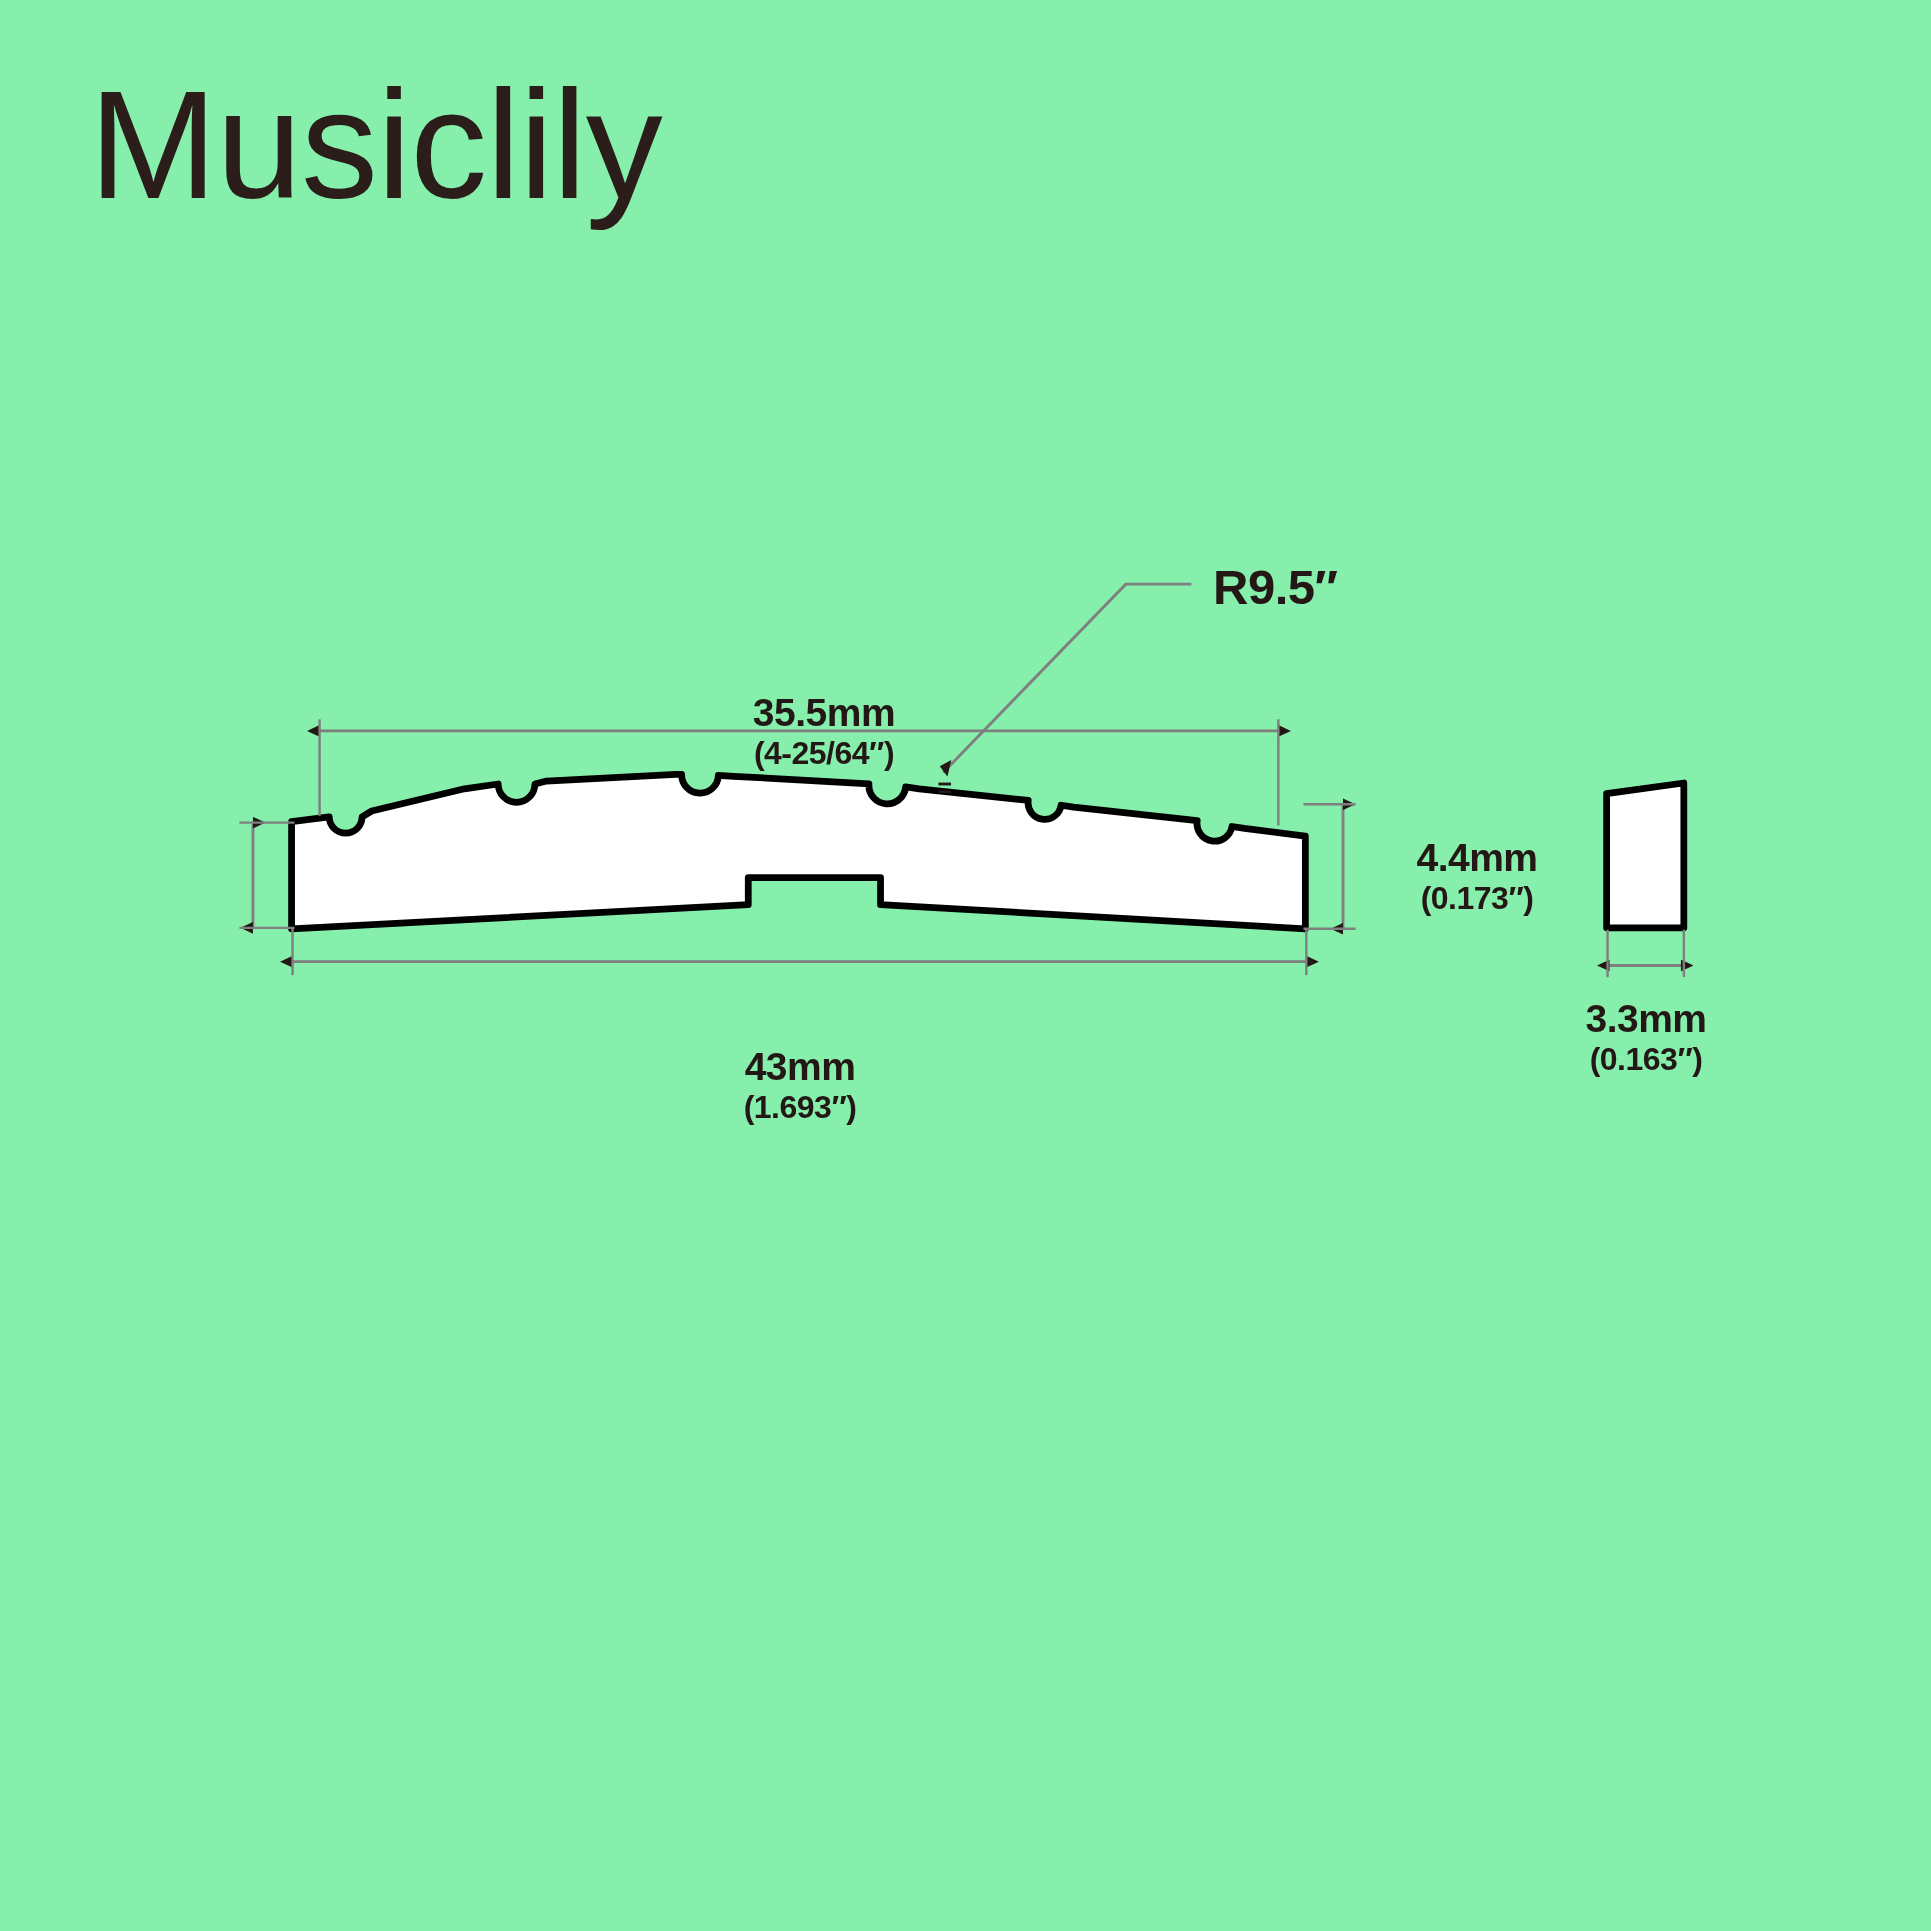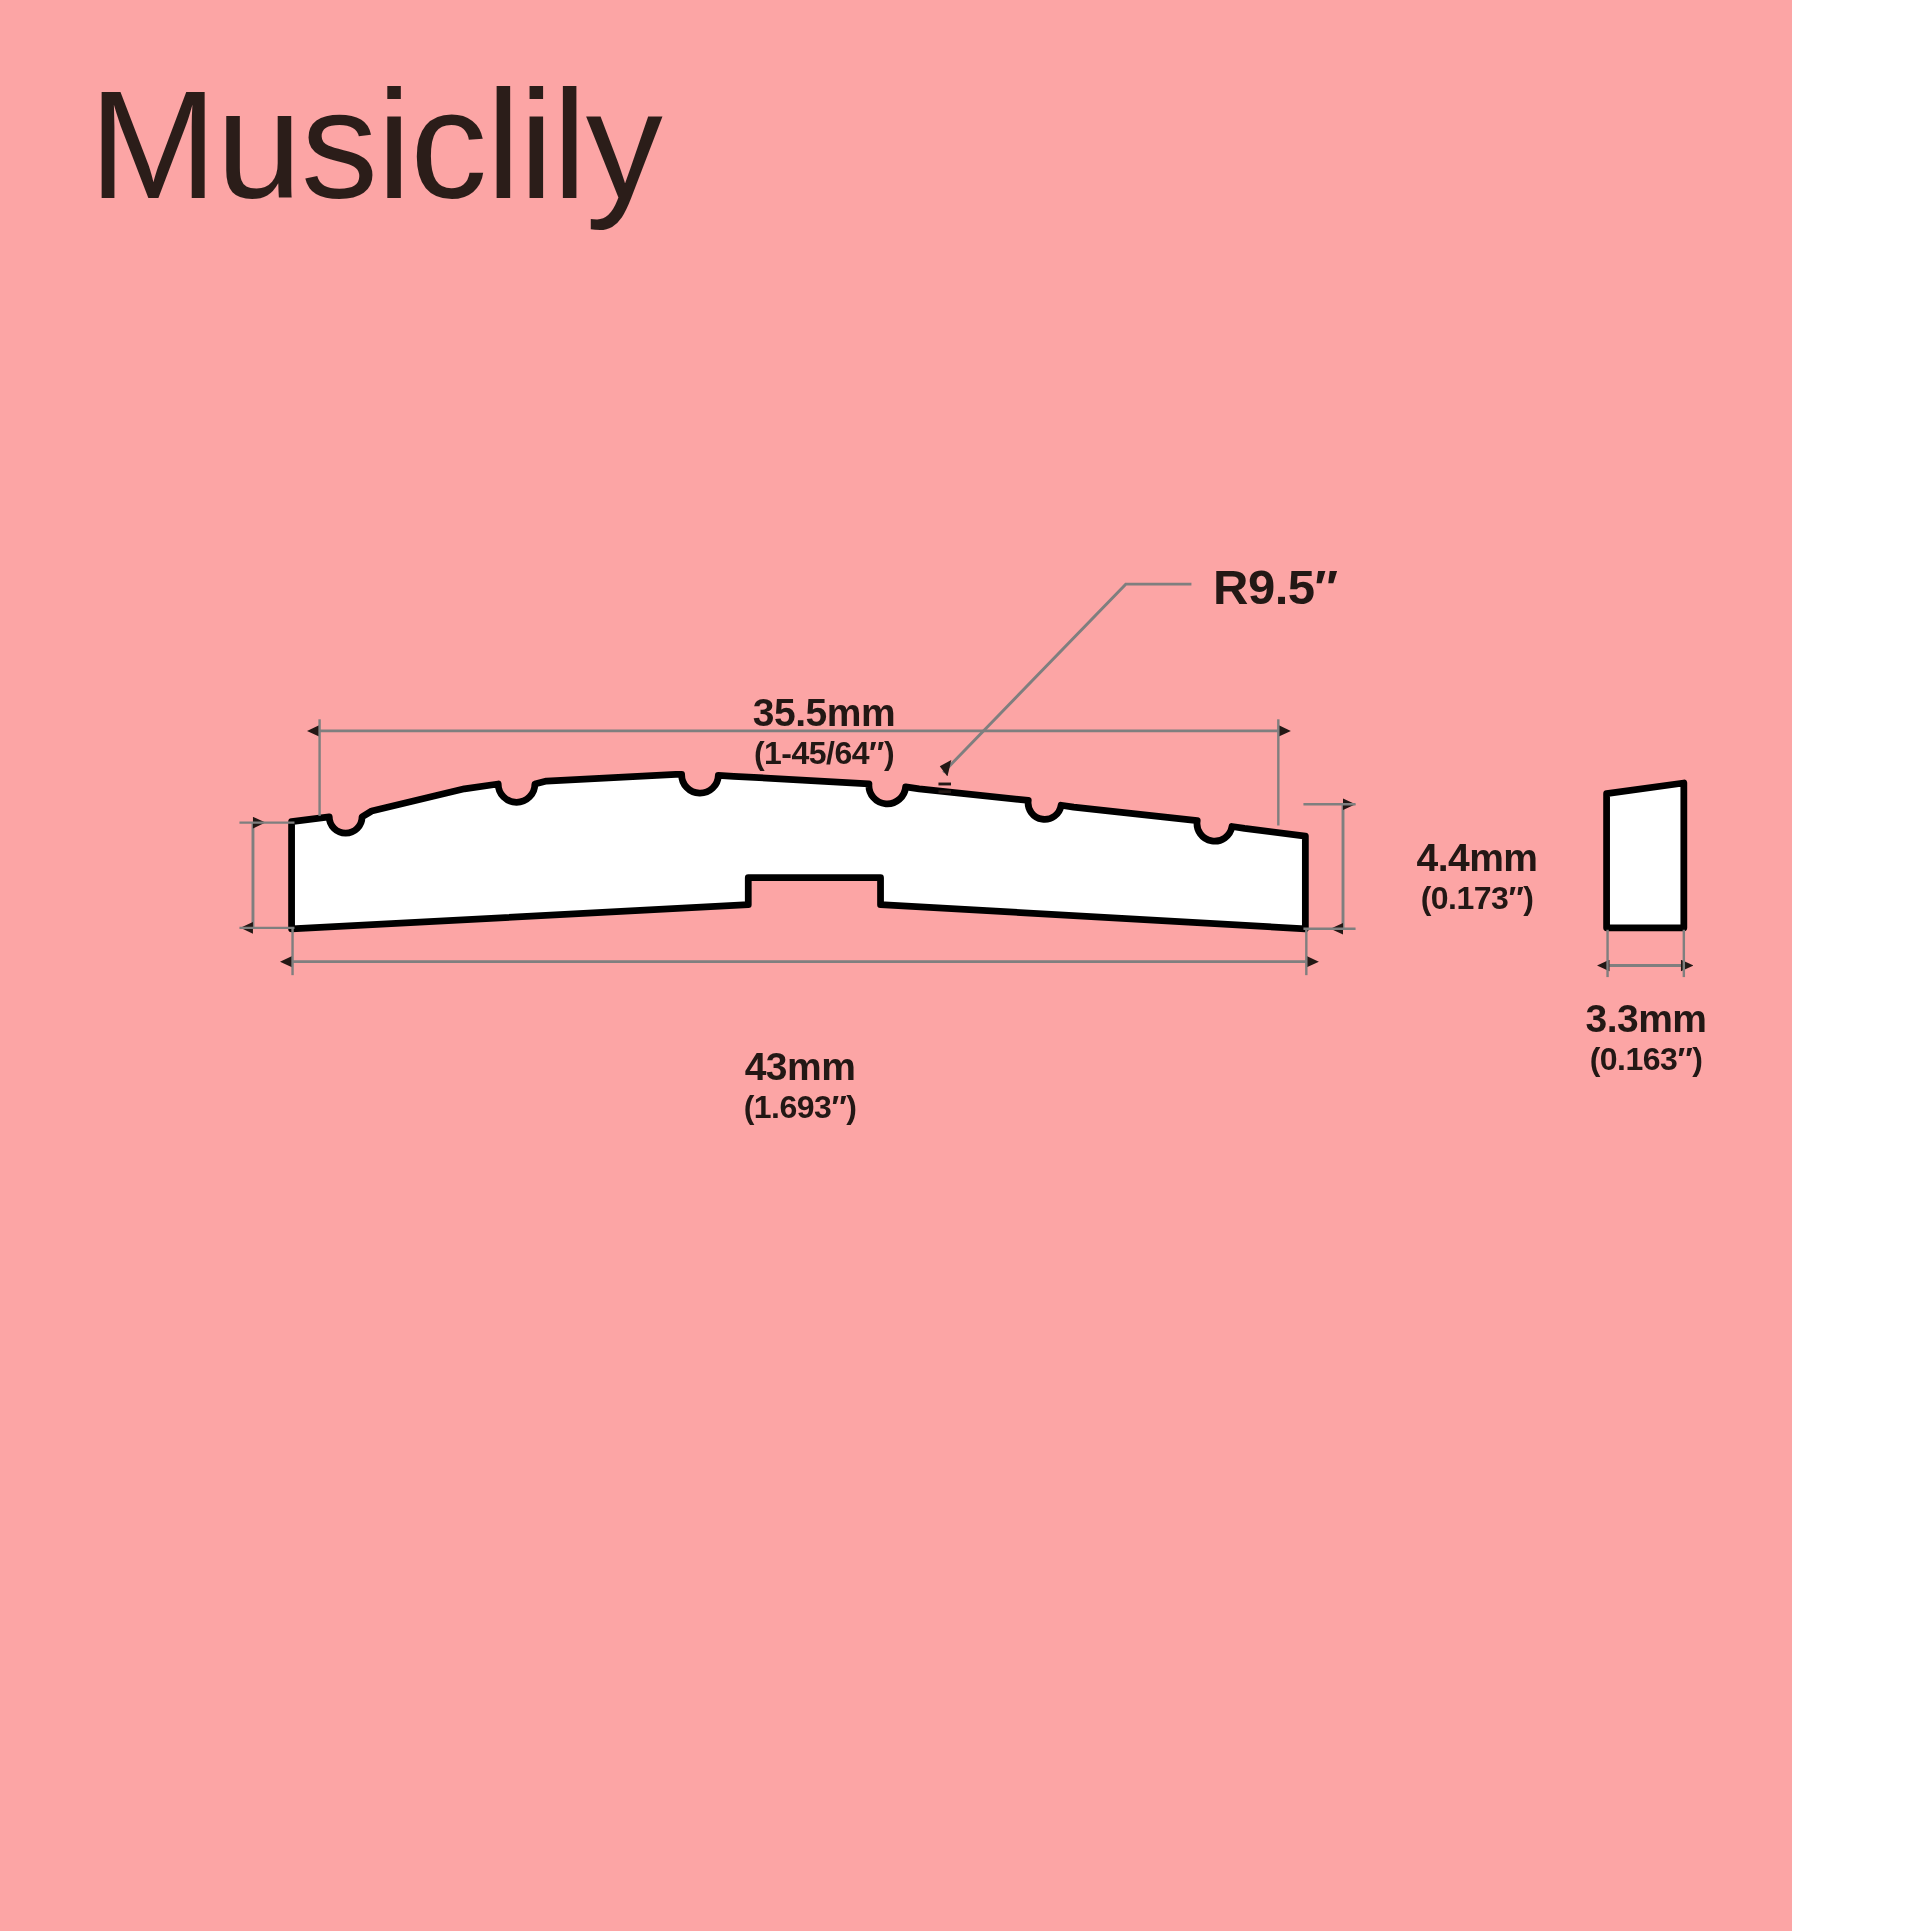--- a/index.html
+++ b/index.html
@@ -10,23 +10,23 @@
   body {
     width: 1931px;
     height: 1931px;
     position: relative;
     font-family: "Liberation Sans", sans-serif;
     overflow: hidden;
   }
   #stage {
     position: absolute;
     left: 0; top: 0;
-    width: 1792px;
+    width: 1931px;
     height: 1931px;
-    background: #fca5a5;
+    background: #86efac;
   }
   .brand-logo {
     position: absolute;
     left: 89px;
     top: 68px;
     font-family: "Liberation Sans", sans-serif;
     font-size: 154px;
     line-height: 1;
     font-weight: 400;
     color: #2b1d19;
@@ -162,21 +162,21 @@
     <g>
       <path d="M 1234 605 L 1166 605 L 977 800" fill="none" stroke="#7f7f7f" stroke-width="3" marker-end="url(#arrLeader)"></path>
       <line x1="972" y1="812" x2="985" y2="812" stroke="#231815" stroke-width="3"></line>
       <line x1="972" y1="820" x2="985" y2="820" stroke="#231815" stroke-width="3"></line>
     </g>
 
   </svg>
 
   <div class="dim-label" style="left:631px; top:643px; width:386px;margin-top:48px;">
     <span class="primary">35.5mm</span>
-    <span class="secondary">(1-45/64″)</span>
+    <span class="secondary">(4-25/64″)</span>
   </div>
 
 
   <div class="dim-label" style="left:1361px; top:836px; width:232px;">
     <span class="primary">4.4mm</span>
     <span class="secondary">(0.173″)</span>
   </div>
 
   <div class="dim-label" style="left:655px; top:997px; width:290px;margin-top:48px;">
     <span class="primary">43mm</span>

